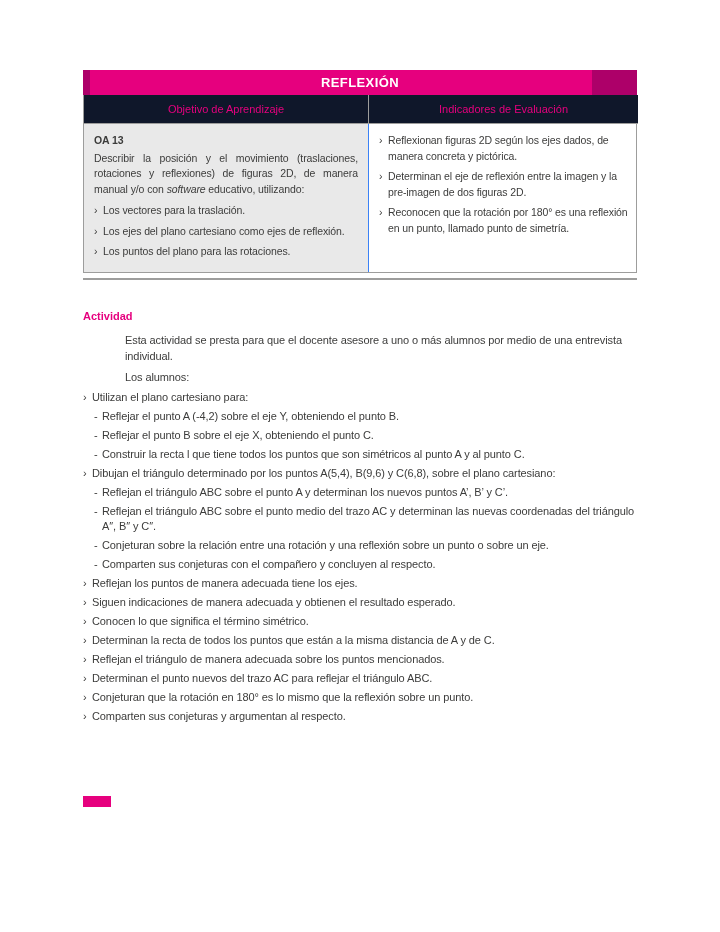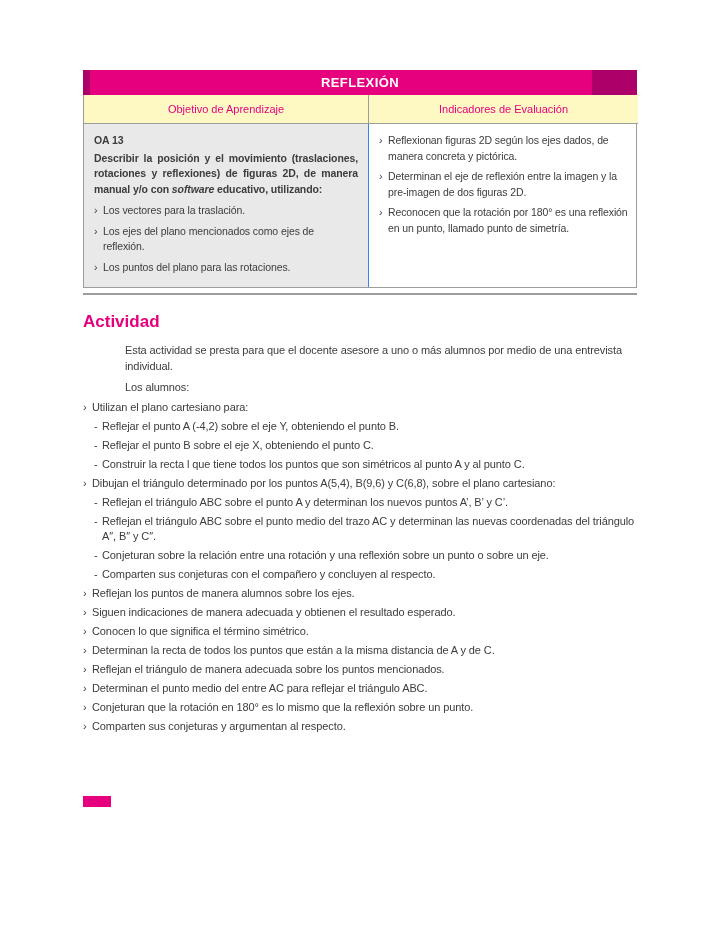--- a/index.html
+++ b/index.html
@@ -18,38 +18,38 @@
     color:#ffffff; font-weight:700; font-size:13px; letter-spacing:.4px;
   }
   .endcap { position:absolute; top:0; bottom:0; background:#ad0069; }
   .endcap.l { left:0; width:7px; }
   .endcap.r { right:0; width:45px; }
 
   
   .grid { display:grid; grid-template-columns:285px 269px; border:1px solid #9d9d9c; border-top:0; }
   .th {
     display:flex; align-items:center; justify-content:center; height:29px;
-    color:#e6007e; font-size:11px; border-bottom:1px solid #9d9d9c; background:#fef9c3;
+    color:#e6007e; font-size:11px; border-bottom:1px solid #9d9d9c; background:#0f172a;
   }
   .th.c1 { border-right:1px solid #9d9d9c; }
   .cell { padding:9px 10px 12px 10px; font-size:10.5px; line-height:15.5px; letter-spacing:-0.1px; }
   .cell.c1 { background:#e9e9e9; border-right:1px solid #3b82f6; }
   .oa-code { font-weight:700; margin:0 0 2px 0; }
-  .oa-desc { margin:0 0 6px 0; text-align:justify;font-weight:bold; }
+  .oa-desc { margin:0 0 6px 0; text-align:justify; }
   .oa-desc i { font-style:italic; }
 
   
   .li { display:flex; margin:0 0 5px 0; }
   .li:last-child { margin-bottom:0; }
   .mk { flex:0 0 9px; }
   .tx { flex:1; }
 
   .rule { height:2px; background:#9d9d9c; margin-top:5px; }
 
-  .h-magenta { color:#e6007e; font-weight:700; font-size:17px; margin:17px 0 10px 0; }
+  .h-magenta { color:#e6007e; font-weight:700; font-size:11px; margin:30px 0 10px 0; }
   .para { font-size:11px; line-height:16px; letter-spacing:-0.1px; margin:0 0 5px 0;padding-left:42px; }
   .list { font-size:11px; line-height:15px; letter-spacing:-0.1px; }
   .list .li { margin:0 0 4px 0; }
   .list .li.sub { padding-left:11px; }
   .list .li.sub .mk { flex:0 0 8px; }
   .crit-head { margin-top:24px; }
 
   .footer-mark { position:absolute; left:83px; bottom:1px; width:28px; height:11px; background:#e6007e; }
 </style>
 </head>
@@ -71,21 +71,21 @@
       <div class="cell c1">
         <p class="oa-code">OA 13</p>
         <p class="oa-desc"><span>Describir la posición y el movimiento (traslaciones, rotaciones y reflexiones) de figuras 2D, de manera manual y/o con </span><i>software</i><span> educativo, utilizando:</span></p>
         <div class="cell-list">
           <div class="li">
             <span class="mk">›</span>
             <span class="tx">Los vectores para la traslación.</span>
           </div>
           <div class="li">
             <span class="mk">›</span>
-            <span class="tx">Los ejes del plano mencionados como ejes de reflexión.</span>
+            <span class="tx">Los ejes del plano cartesiano como ejes de reflexión.</span>
           </div>
           <div class="li">
             <span class="mk">›</span>
             <span class="tx">Los puntos del plano para las rotaciones.</span>
           </div>
         </div>
       </div>
 
       <div class="cell c2">
         <div class="cell-list">
@@ -146,41 +146,41 @@
       </div>
       <div class="li sub">
         <span class="mk">-</span>
         <span class="tx">Comparten sus conjeturas con el compañero y concluyen al respecto.</span>
       </div>
     </div>
 
     <div class="list">
       <div class="li">
         <span class="mk">›</span>
-        <span class="tx">Reflejan los puntos de manera alumnos sobre los ejes.</span>
+        <span class="tx">Reflejan los puntos de manera adecuada tiene los ejes.</span>
       </div>
       <div class="li">
         <span class="mk">›</span>
         <span class="tx">Siguen indicaciones de manera adecuada y obtienen el resultado esperado.</span>
       </div>
       <div class="li">
         <span class="mk">›</span>
         <span class="tx">Conocen lo que significa el término simétrico.</span>
       </div>
       <div class="li">
         <span class="mk">›</span>
         <span class="tx">Determinan la recta de todos los puntos que están a la misma distancia de A y de C.</span>
       </div>
       <div class="li">
         <span class="mk">›</span>
         <span class="tx">Reflejan el triángulo de manera adecuada sobre los puntos mencionados.</span>
       </div>
       <div class="li">
         <span class="mk">›</span>
-        <span class="tx">Determinan el punto medio del entre AC para reflejar el triángulo ABC.</span>
+        <span class="tx">Determinan el punto nuevos del trazo AC para reflejar el triángulo ABC.</span>
       </div>
       <div class="li">
         <span class="mk">›</span>
         <span class="tx">Conjeturan que la rotación en 180° es lo mismo que la reflexión sobre un punto.</span>
       </div>
       <div class="li">
         <span class="mk">›</span>
         <span class="tx">Comparten sus conjeturas y argumentan al respecto.</span>
       </div>
     </div>

